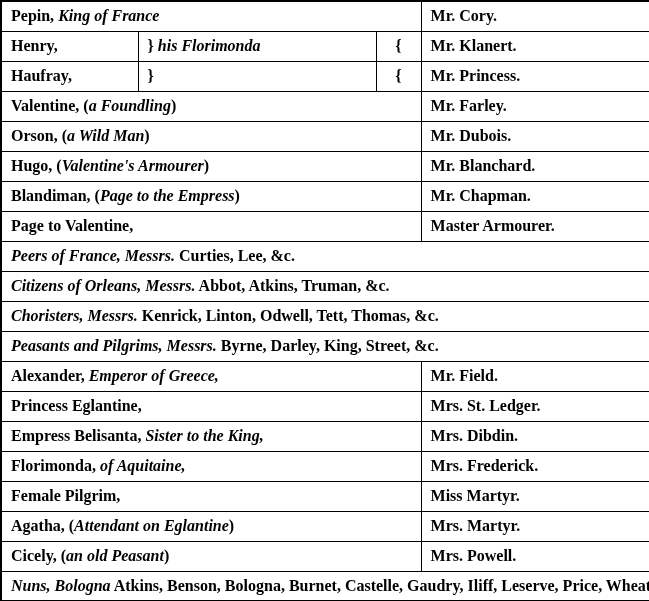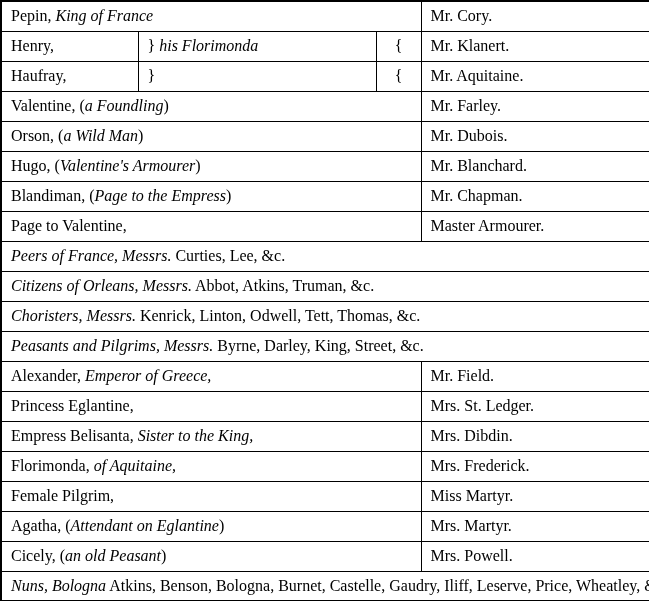--- a/index.html
+++ b/index.html
@@ -5,20 +5,21 @@
   html, body {
     margin: 0;
     padding: 0;
     background: #ffffff;
   }
   .page {
     width: 649px;
     height: 601px;
     background: #ffffff;
     box-sizing: border-box;
+    font-weight: bold;
   }
   table.cast {
     border-collapse: collapse;
     table-layout: fixed;
     width: 649px;
     height: 601px;
     border: 2px solid #000000;
   }
   table.cast td {
     border: 1px solid #000000;
@@ -57,21 +58,21 @@
       <tr>
         <td><span>Henry,</span></td>
         <td><span>} </span><span class="seg-i">his Florimonda</span></td>
         <td class="brace">{</td>
         <td>Mr. Klanert.</td>
       </tr>
       <tr>
         <td><span>Haufray,</span></td>
         <td><span>}</span></td>
         <td class="brace">{</td>
-        <td>Mr. Aquitaine.</td>
+        <td>Mr. Princess.</td>
       </tr>
       <tr>
         <td colspan="3"><span>Valentine, (</span><span class="seg-i">a Foundling</span><span>)</span></td>
         <td>Mr. Farley.</td>
       </tr>
       <tr>
         <td colspan="3"><span>Orson, (</span><span class="seg-i">a Wild Man</span><span>)</span></td>
         <td>Mr. Dubois.</td>
       </tr>
       <tr>

